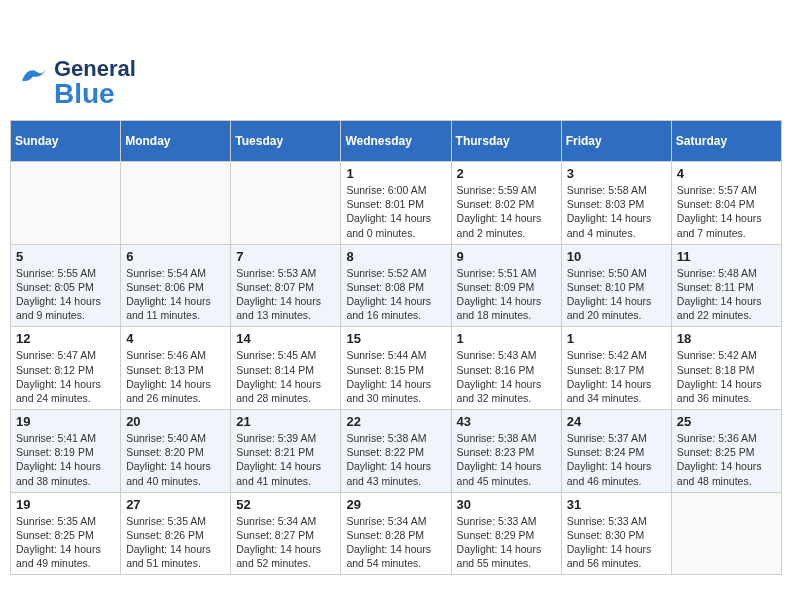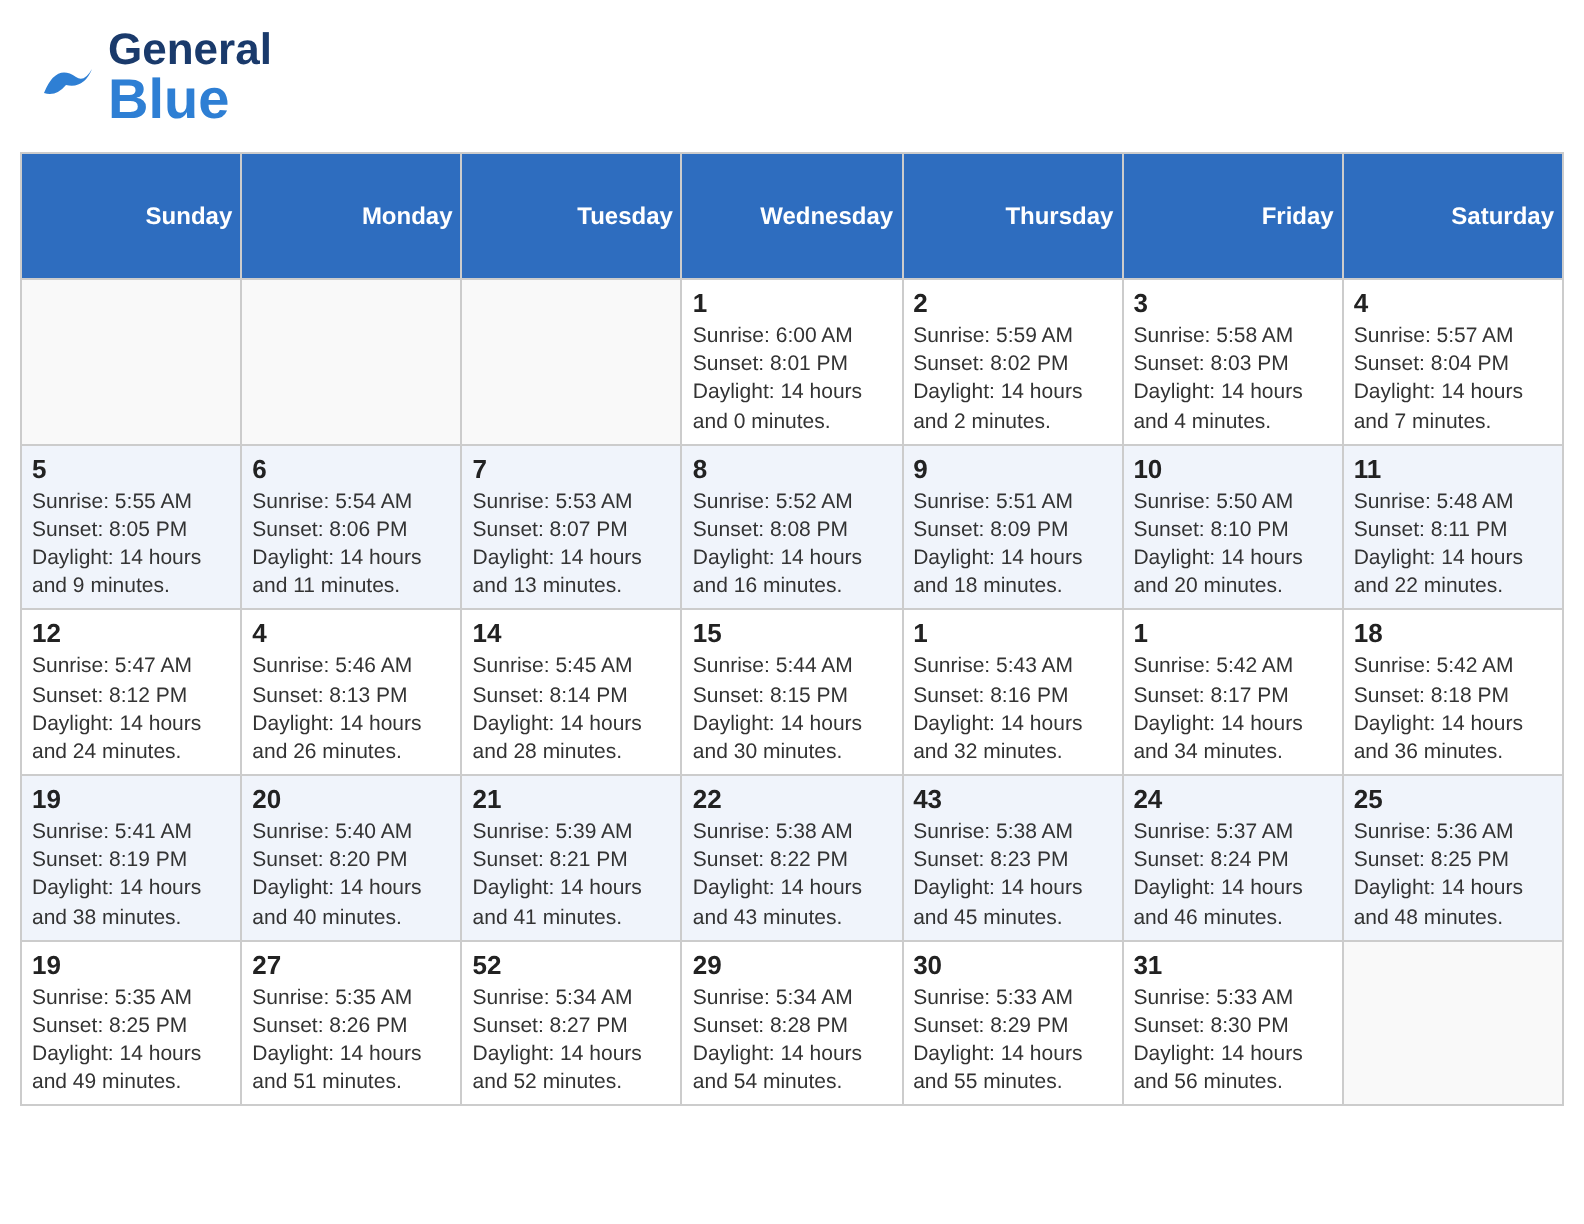--- a/index.html
+++ b/index.html
@@ -37,22 +37,22 @@
       margin-top: 2px;
     }
     .calendar-table {
       width: 100%;
       border-collapse: collapse;
       font-size: 11px;
     }
     .calendar-table th {
       background-color: #2e6dbf;
       color: #fff;
-      padding: 24px 4px;
-      text-align: right;
+      padding: 13px 4px;
+      text-align: left;
       font-size: 12px;
       font-weight: bold;
       border: 1px solid #ccc;
     }
     .calendar-table td {
       border: 1px solid #ccc;
       vertical-align: top;
       padding: 4px 5px;
       width: calc(100% / 7);
       min-height: 80px;
@@ -74,21 +74,21 @@
     }
     .row-alt td {
       background-color: #f0f4fb;
     }
   </style>
 </head>
 <body>
 
 <div class="header">
   <div class="logo">
-      <div style="display: flex; align-items: center; gap: 6px;">
+      <div style="display: flex; align-items: flex-start; gap: 6px; margin-top: 44px;">
         <svg width="30" height="30" viewBox="0 0 30 25">
           <path d="M4,20 Q10,5 20,12 Q24,15 28,8 Q24,18 15,16 Q10,22 4,20Z" fill="#2e7fd4"></path>
         </svg>
         <div style="display: flex; flex-direction: column;">
           <span style="font-size: 22px; font-weight: bold; color: rgb(26, 58, 107); line-height: 1;">General</span>
           <span style="font-size: 28px; font-weight: bold; color: rgb(46, 127, 212); line-height: 1;">Blue</span>
         </div>
       </div>
     </div>
   <div class="title-section">

